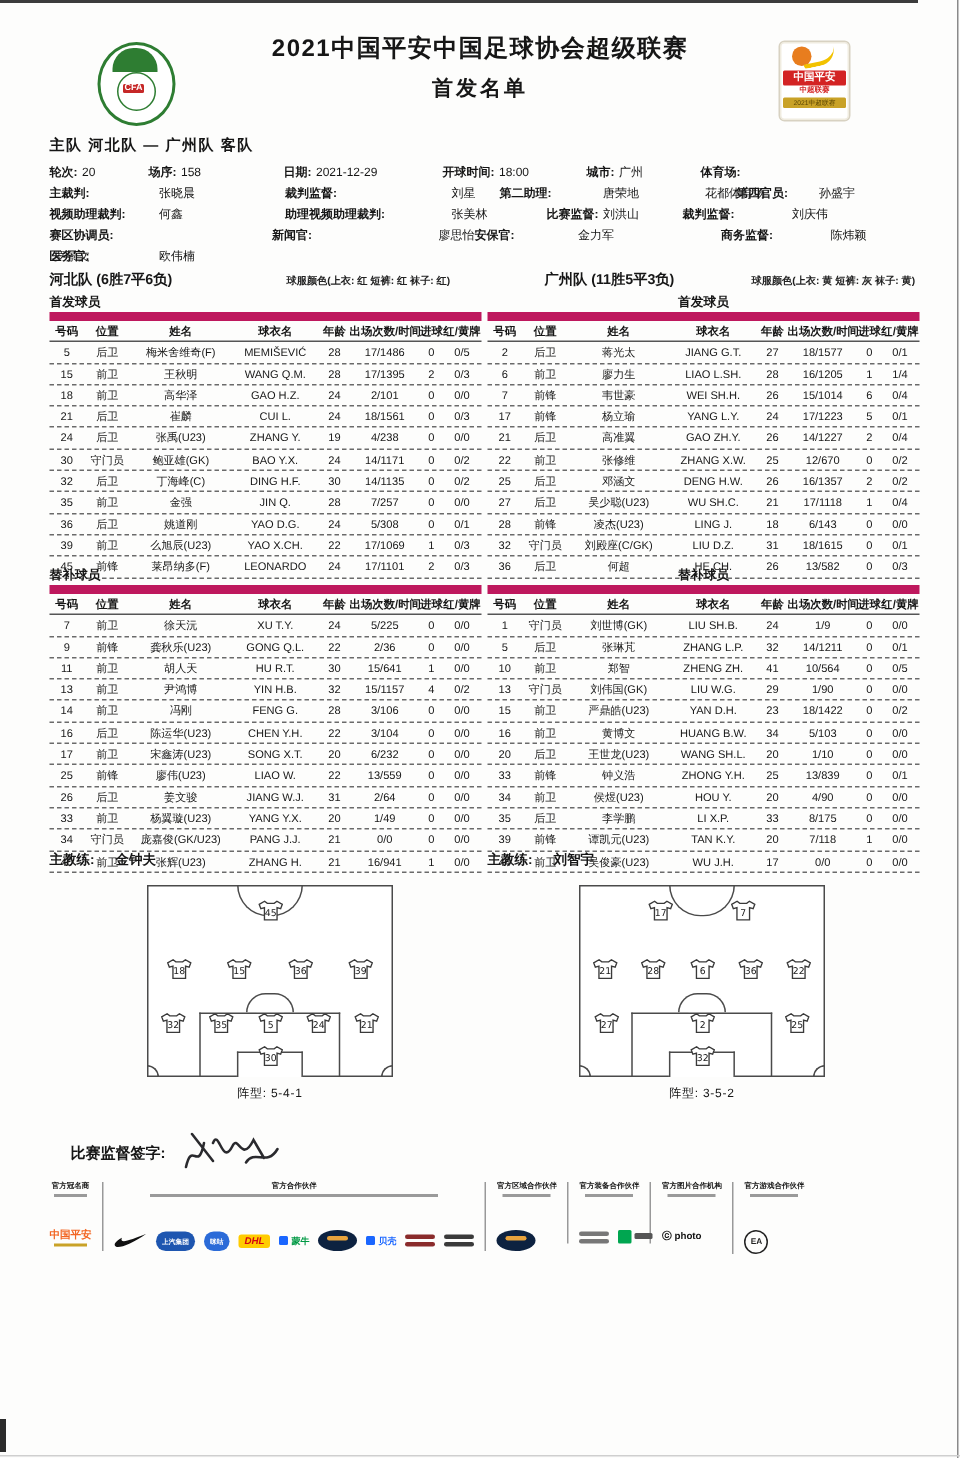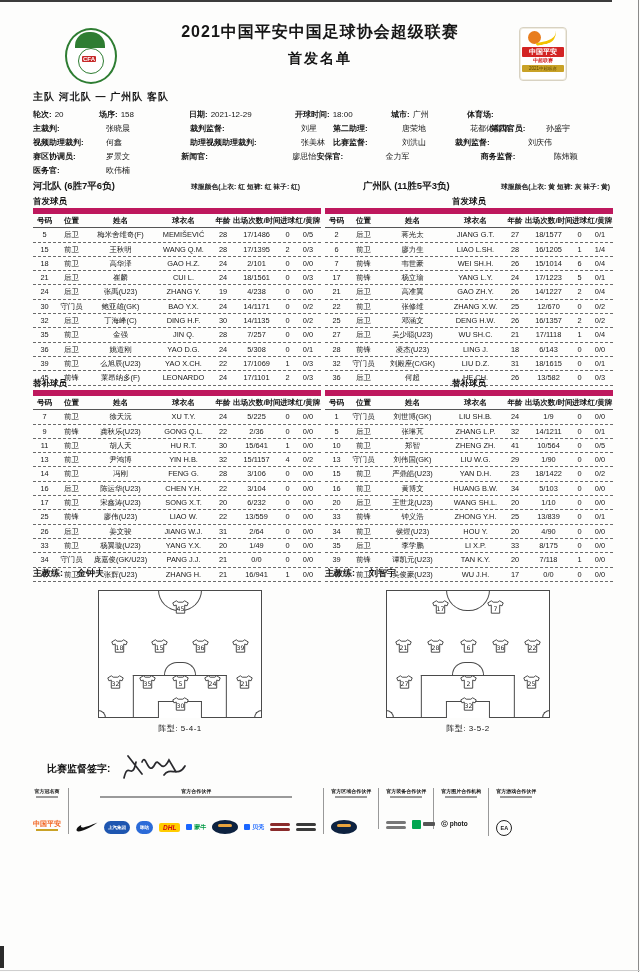--- a/index.html
+++ b/index.html
@@ -177,31 +177,31 @@
       </div>
       <div class="irow">
         <span class="pair" style="width: 157px;">
           <span class="l" style="min-width: 70px;">视频助理裁判:</span>
           <span class="v">何鑫</span>
         </span>
         <span class="pair" style="width: 143px;">
           <span class="l" style="min-width: 108px;">助理视频助理裁判:</span>
           <span class="v">张美林</span>
         </span>
-        <span class="pair" style="width: 122px;">
+        <span class="pair" style="width: 122px; text-align: right;">
           <span class="l" style="min-width: 66px;">比赛监督:</span>
           <span class="v">刘洪山</span>
         </span>
         <span class="pair" style="width: 138px;">
           <span class="l" style="min-width: 70px;">裁判监督:</span>
           <span class="v">刘庆伟</span>
         </span>
       </div>
       <div class="irow">
-        <span class="pair" style="width: 157px;">
+        <span class="pair" style="width: 157px; flex-direction: column;">
           <span class="l" style="min-width: 70px;">赛区协调员:</span>
           <span class="v">罗景文</span>
         </span>
         <span class="pair" style="width: 143px;">
           <span class="l" style="min-width: 108px;">新闻官:</span>
           <span class="v">廖思怡</span>
         </span>
         <span class="pair" style="width: 140px;">
           <span class="l" style="min-width: 66px;">安保官:</span>
           <span class="v">金力军</span>

